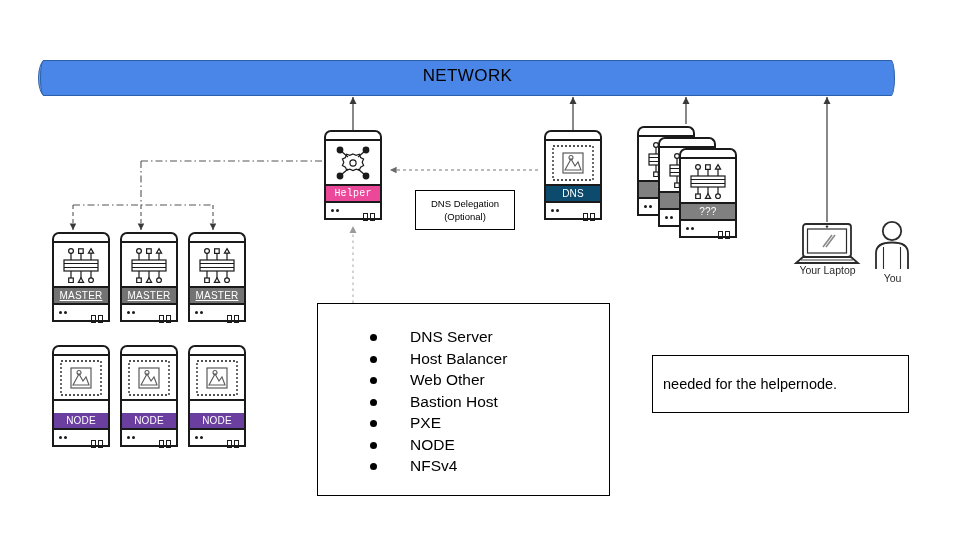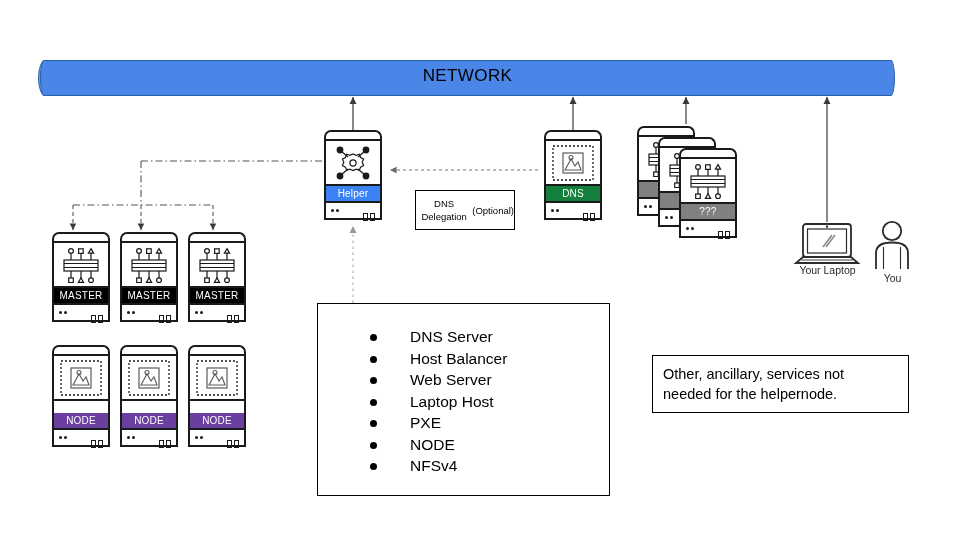--- a/index.html
+++ b/index.html
@@ -55,24 +55,24 @@
     box-sizing:border-box;
   }
   .srv .srv-band{
     height:17px;
     display:flex;align-items:center;justify-content:center;
     font-size:10px;color:#ffffff;
     border-bottom:2px solid #1a1a1a;
     box-sizing:border-box;
     letter-spacing:.2px;
   }
-  .band-master{background:#000000;}
+  .band-master{background:#737373;text-decoration:underline;}
   .band-node{background:#6b3fa0;margin-top:12px;}
-  .band-dns{background:#15803d;text-align:center;}
-  .band-helper{background:#3b82f6;}
+  .band-dns{background:#0c4a6e;text-align:center;}
+  .band-helper{background:#ec4899;font-family:Liberation Mono, monospace;}
   .band-unknown{background:#808080;}
   .srv .srv-foot{
     height:15px;position:relative;box-sizing:border-box;background:#fff;
   }
   .srv .srv-foot .dots{
     position:absolute;left:5px;top:6px;width:11px;height:3px;
   }
   .srv .srv-foot .dots i{
     display:inline-block;width:3px;height:3px;border-radius:50%;
     background:#1a1a1a;margin-right:2px;vertical-align:top;
@@ -89,21 +89,21 @@
   .cap-label{
     text-align:center;font-size:10.5px;color:#2b2b2b;
   }
 
   
   .txtbox{
     border:1.5px solid #000;background:#fff;box-sizing:border-box;
   }
   .dns-deleg{
     left:415px;top:190px;width:100px;height:40px;
-    display:flex;flex-direction:row;align-items:center;justify-content:center;
+    display:flex;flex-direction:column;align-items:center;justify-content:center;
     font-size:9.5px;line-height:13px;text-align:center;
   }
   .services-box{
     left:317px;top:303px;width:293px;height:193px;
     padding:10px 0 0 0;
   }
   .services-box ul{
     margin:12px;padding:0 0 0 40px;list-style:none;
   }
   .services-box li{
@@ -491,28 +491,27 @@
 
   <div class="abs txtbox dns-deleg">
     <span>DNS Delegation</span>
     <span>(Optional)</span>
   </div>
 
   <div class="abs txtbox services-box">
     <ul>
       <li>DNS Server</li>
       <li>Host Balancer</li>
-      <li>Web Server</li>
-      <li>Laptop Host</li>
+      <li>Web Other</li>
+      <li>Bastion Host</li>
       <li>PXE</li>
       <li>NODE</li>
       <li>NFSv4</li>
     </ul>
   </div>
 
   <div class="abs txtbox ancillary-box">
     <div>
-      <div>Other, ancillary, services not</div>
       <div>needed for the helpernode.</div>
     </div>
   </div>
 
 </div>
 
 </body></html>

